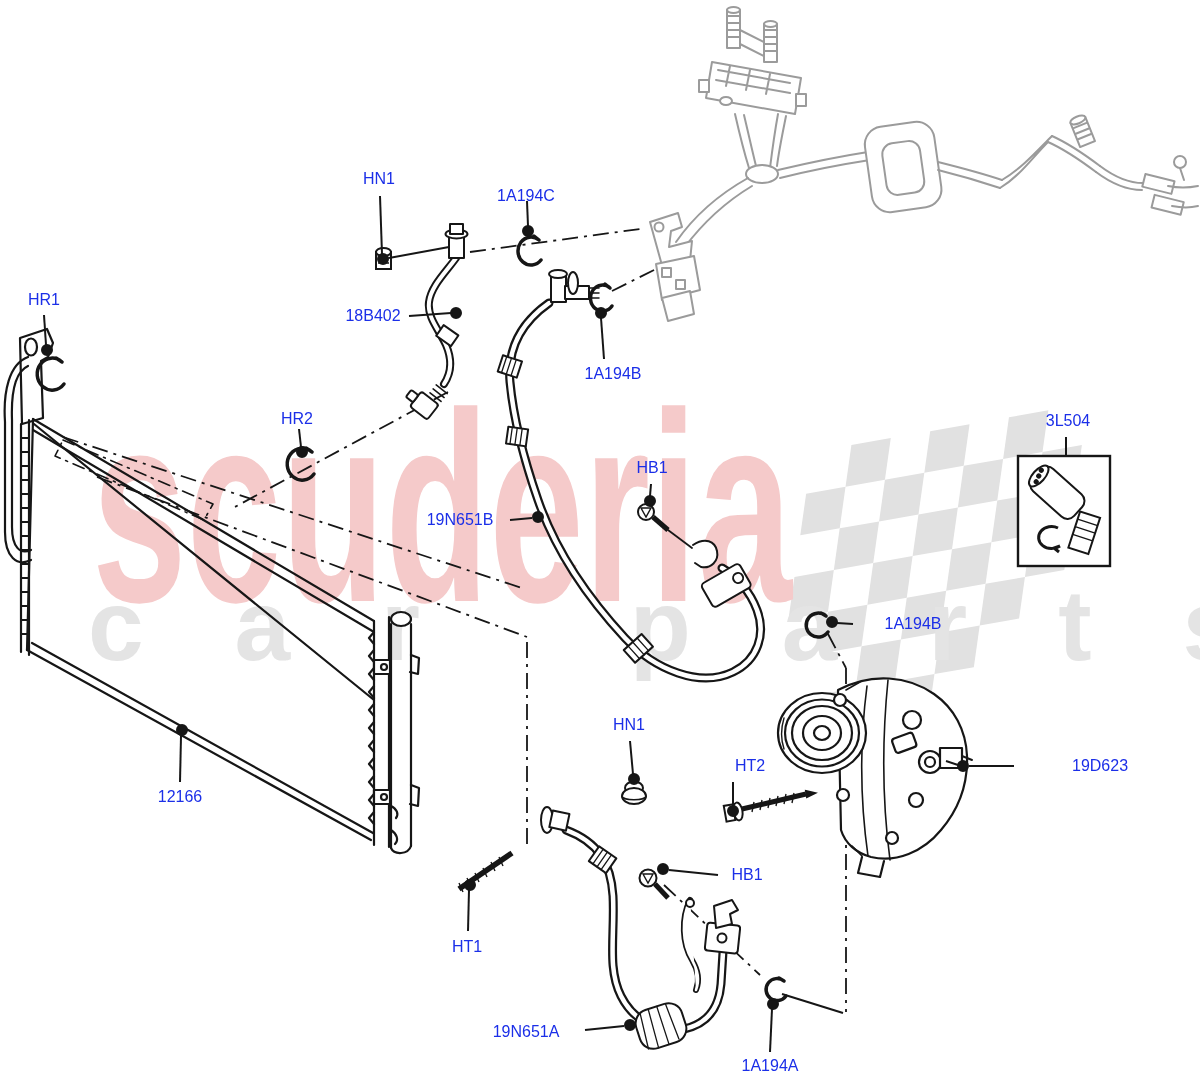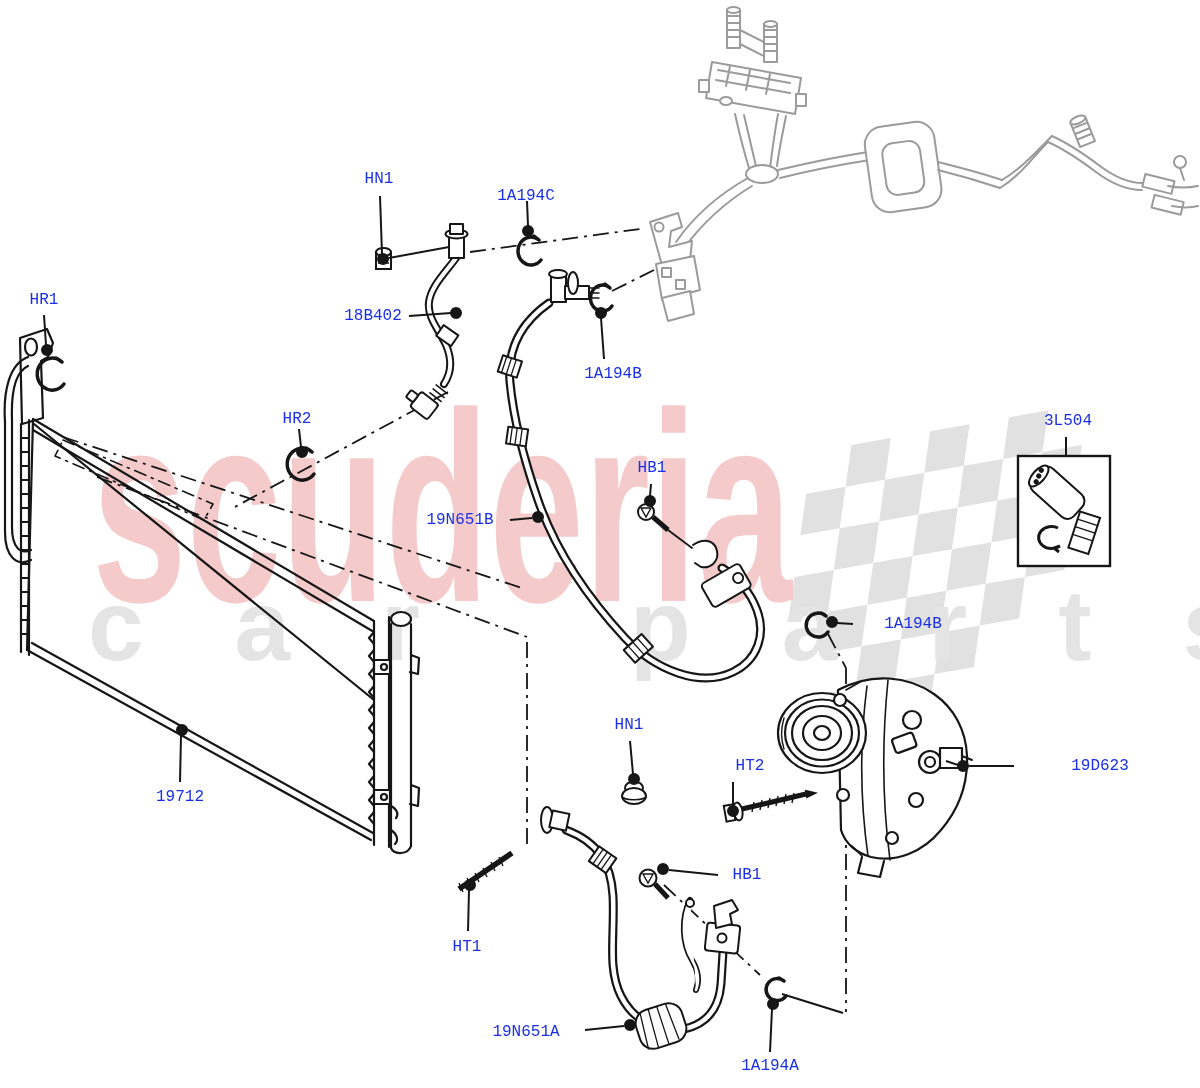--- a/index.html
+++ b/index.html
@@ -1,21 +1,21 @@
 <!DOCTYPE html>
 <html><head>
 <meta charset="utf-8">
 <style>
   html,body{margin:0;padding:0;background:#ffffff;}
   #stage{position:relative;width:1200px;height:1088px;background:#fff;overflow:hidden;
          font-family:"Liberation Sans", sans-serif;}
   #art{position:absolute;left:0;top:0;}
   .part-label{position:absolute;transform:translate(-50%,-50%);color:#1b2fe8;
 média              font-size:29px;font-weight:400;white-space:nowrap;letter-spacing:0px;
-              font-family:Liberation Mono, monospace;cursor:pointer;}
+              font-family:Liberation Sans, sans-serif;cursor:pointer;}
 </style>
 </head>
 <body>
 
 <div id="stage">
 
 <svg id="art" width="1200" height="1088" viewBox="0 0 1200 1088">
 
   <g transform="translate(812,452) rotate(-10) skewX(-18)" fill="#e1e1e1">
     <g>
@@ -371,21 +371,21 @@
   <div class="part-label" style="left:379px;top:179px">HN1</div>
   <div class="part-label" style="left:526px;top:196px">1A194C</div>
   <div class="part-label" style="left:373px;top:316px">18B402</div>
   <div class="part-label" style="left:44px;top:300px">HR1</div>
   <div class="part-label" style="left:297px;top:419px">HR2</div>
   <div class="part-label" style="left:613px;top:374px">1A194B</div>
   <div class="part-label" style="left:460px;top:520px">19N651B</div>
   <div class="part-label" style="left:652px;top:468px">HB1</div>
   <div class="part-label" style="left:1068px;top:421px">3L504</div>
   <div class="part-label" style="left:913px;top:624px">1A194B</div>
-  <div class="part-label" style="left:180px;top:797px">19712</div>
+  <div class="part-label" style="left:180px;top:797px">12166</div>
   <div class="part-label" style="left:1100px;top:766px">19D623</div>
   <div class="part-label" style="left:750px;top:766px">HT2</div>
   <div class="part-label" style="left:629px;top:725px">HN1</div>
   <div class="part-label" style="left:467px;top:947px">HT1</div>
   <div class="part-label" style="left:747px;top:875px">HB1</div>
   <div class="part-label" style="left:526px;top:1032px">19N651A</div>
   <div class="part-label" style="left:770px;top:1066px">1A194A</div>
 </div>
 
 </body></html>

